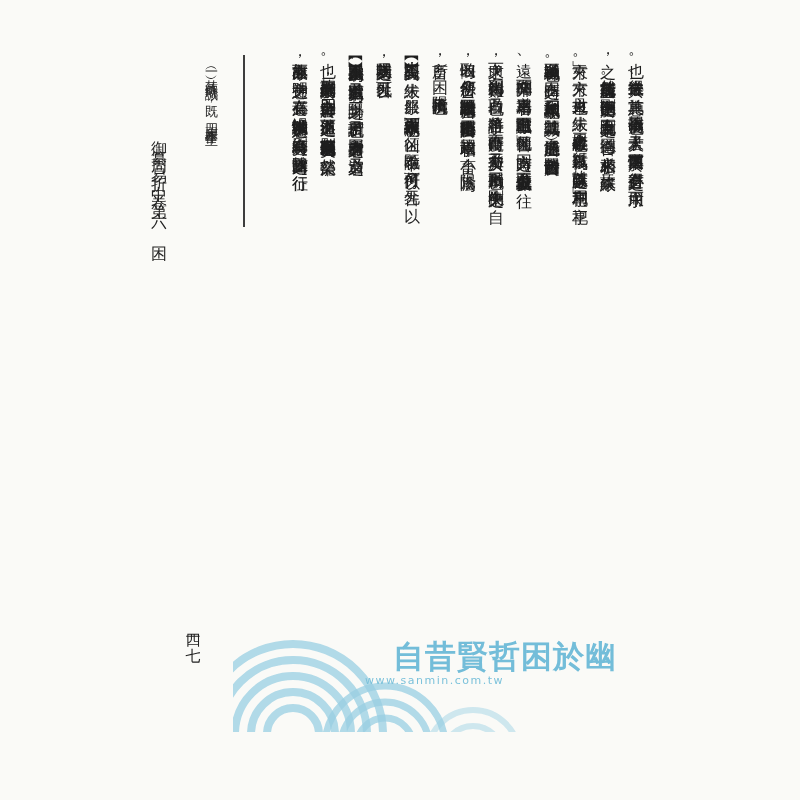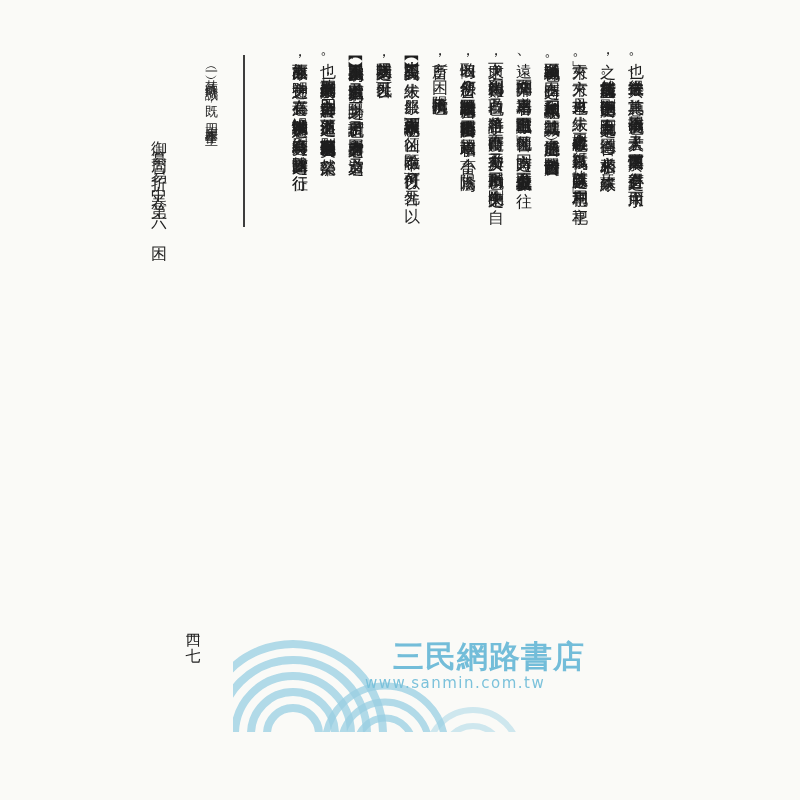--- a/index.html
+++ b/index.html
@@ -57,21 +57,21 @@
   .wm-arcs { position:absolute; left:0; top:0; }
   .wm-text {
     position:absolute; left:160px; top:32px;
     font-size:31px; font-weight:bold; letter-spacing:1px;
     color:#56b3d9;
     font-family:"DejaVu Sans","Liberation Sans",sans-serif;
     white-space:nowrap;
   }
   .wm-url {
     position:absolute; left:132px; top:70px;
-    font-size:15px; letter-spacing:1.5px;
+    font-size:11px; letter-spacing:1.5px;
     color:#61b9dc;
     font-family:"DejaVu Sans","Liberation Sans",sans-serif;
     white-space:nowrap;
   }
 </style>
 </head>
 <body>
 
 <div class="page">
 
@@ -107,17 +107,17 @@
         <circle cx="60" cy="130" r="58" stroke-width="8"></circle>
         <circle cx="60" cy="130" r="74" stroke-width="8"></circle>
         <circle cx="60" cy="130" r="90" stroke-width="8"></circle>
         <circle cx="152" cy="142" r="28" stroke-width="7"></circle>
         <circle cx="152" cy="142" r="44" stroke-width="7"></circle>
         <circle cx="152" cy="142" r="60" stroke-width="7"></circle>
         <circle cx="240" cy="152" r="30" stroke-width="6" stroke-opacity="0.45"></circle>
         <circle cx="240" cy="152" r="46" stroke-width="6" stroke-opacity="0.45"></circle>
       </g>
     </svg>
-    <div class="wm-text">三民網路書店</div>
+    <div class="wm-text">自昔賢哲困於幽</div>
     <div class="wm-url">www.sanmin.com.tw</div>
   </div>
 
 </div>
 
 </body></html>

